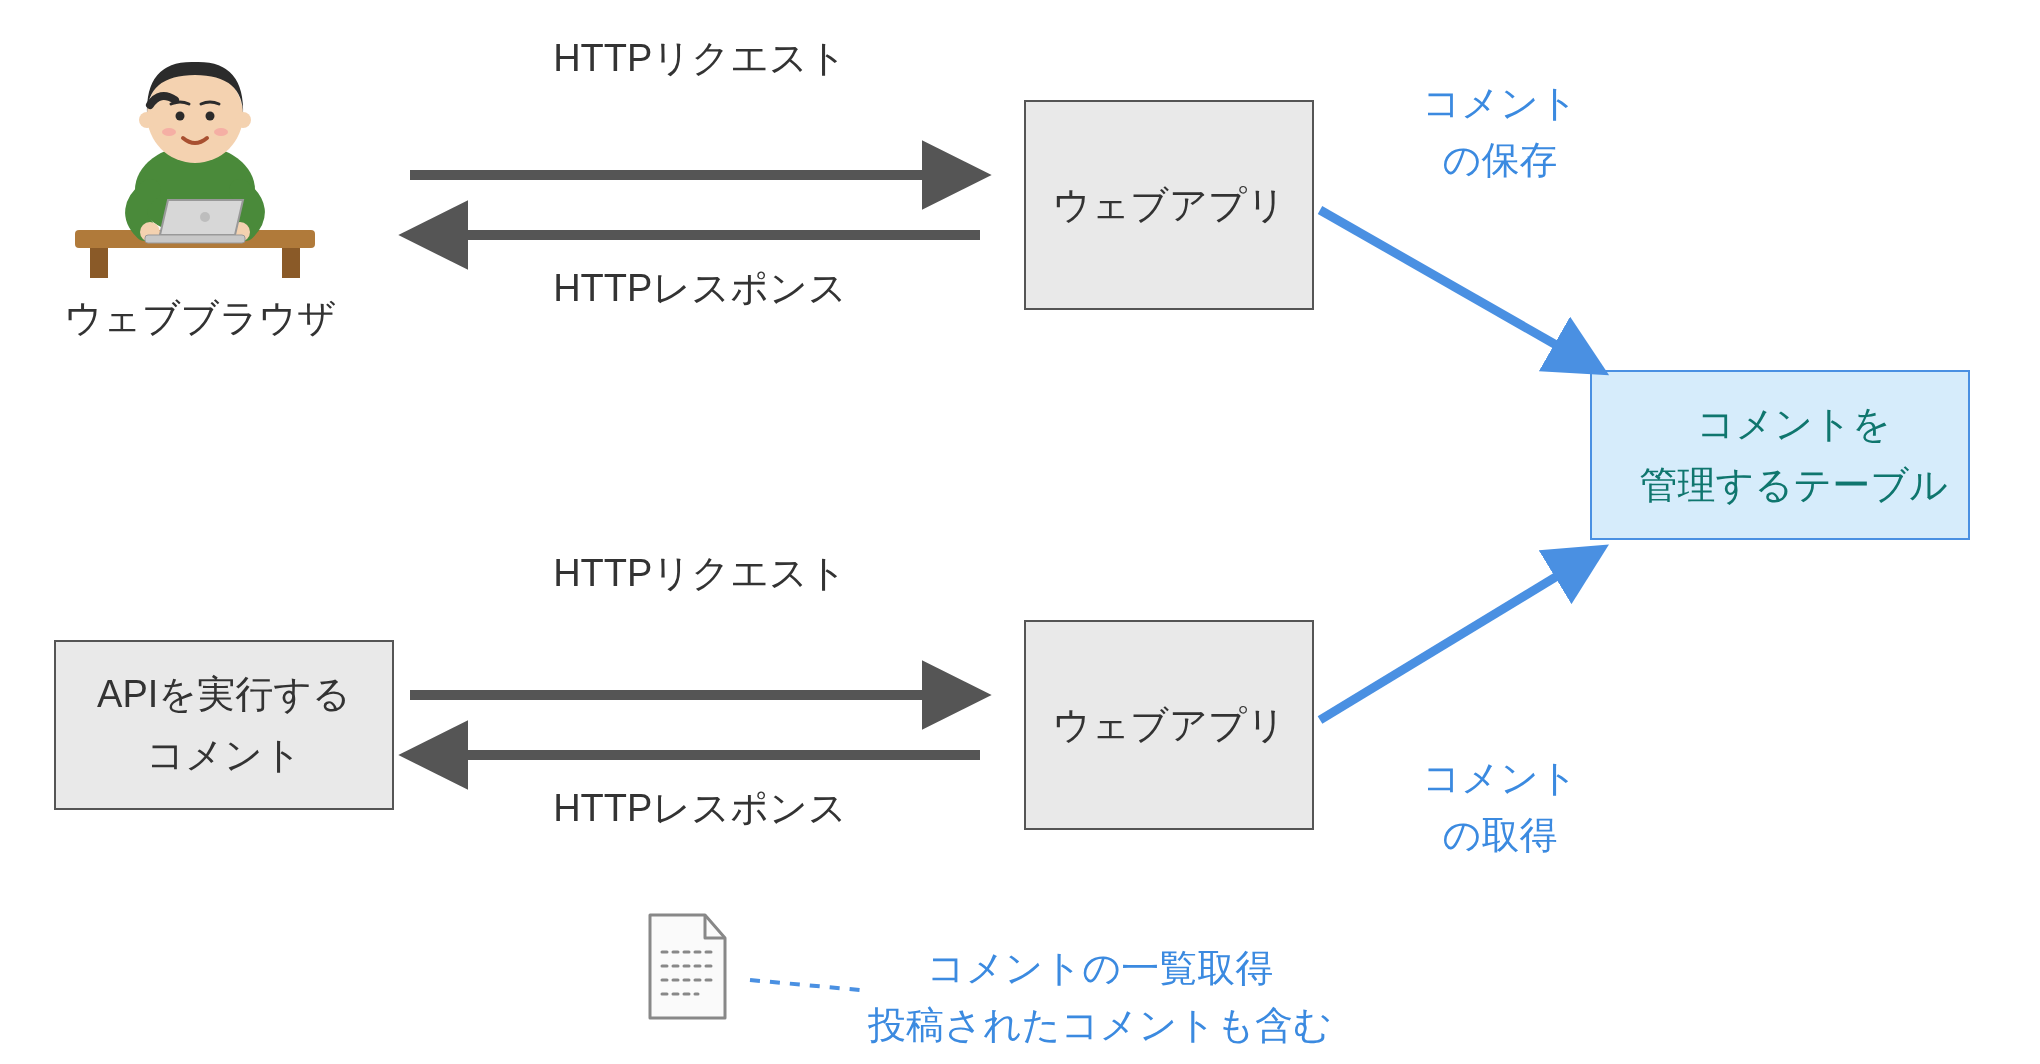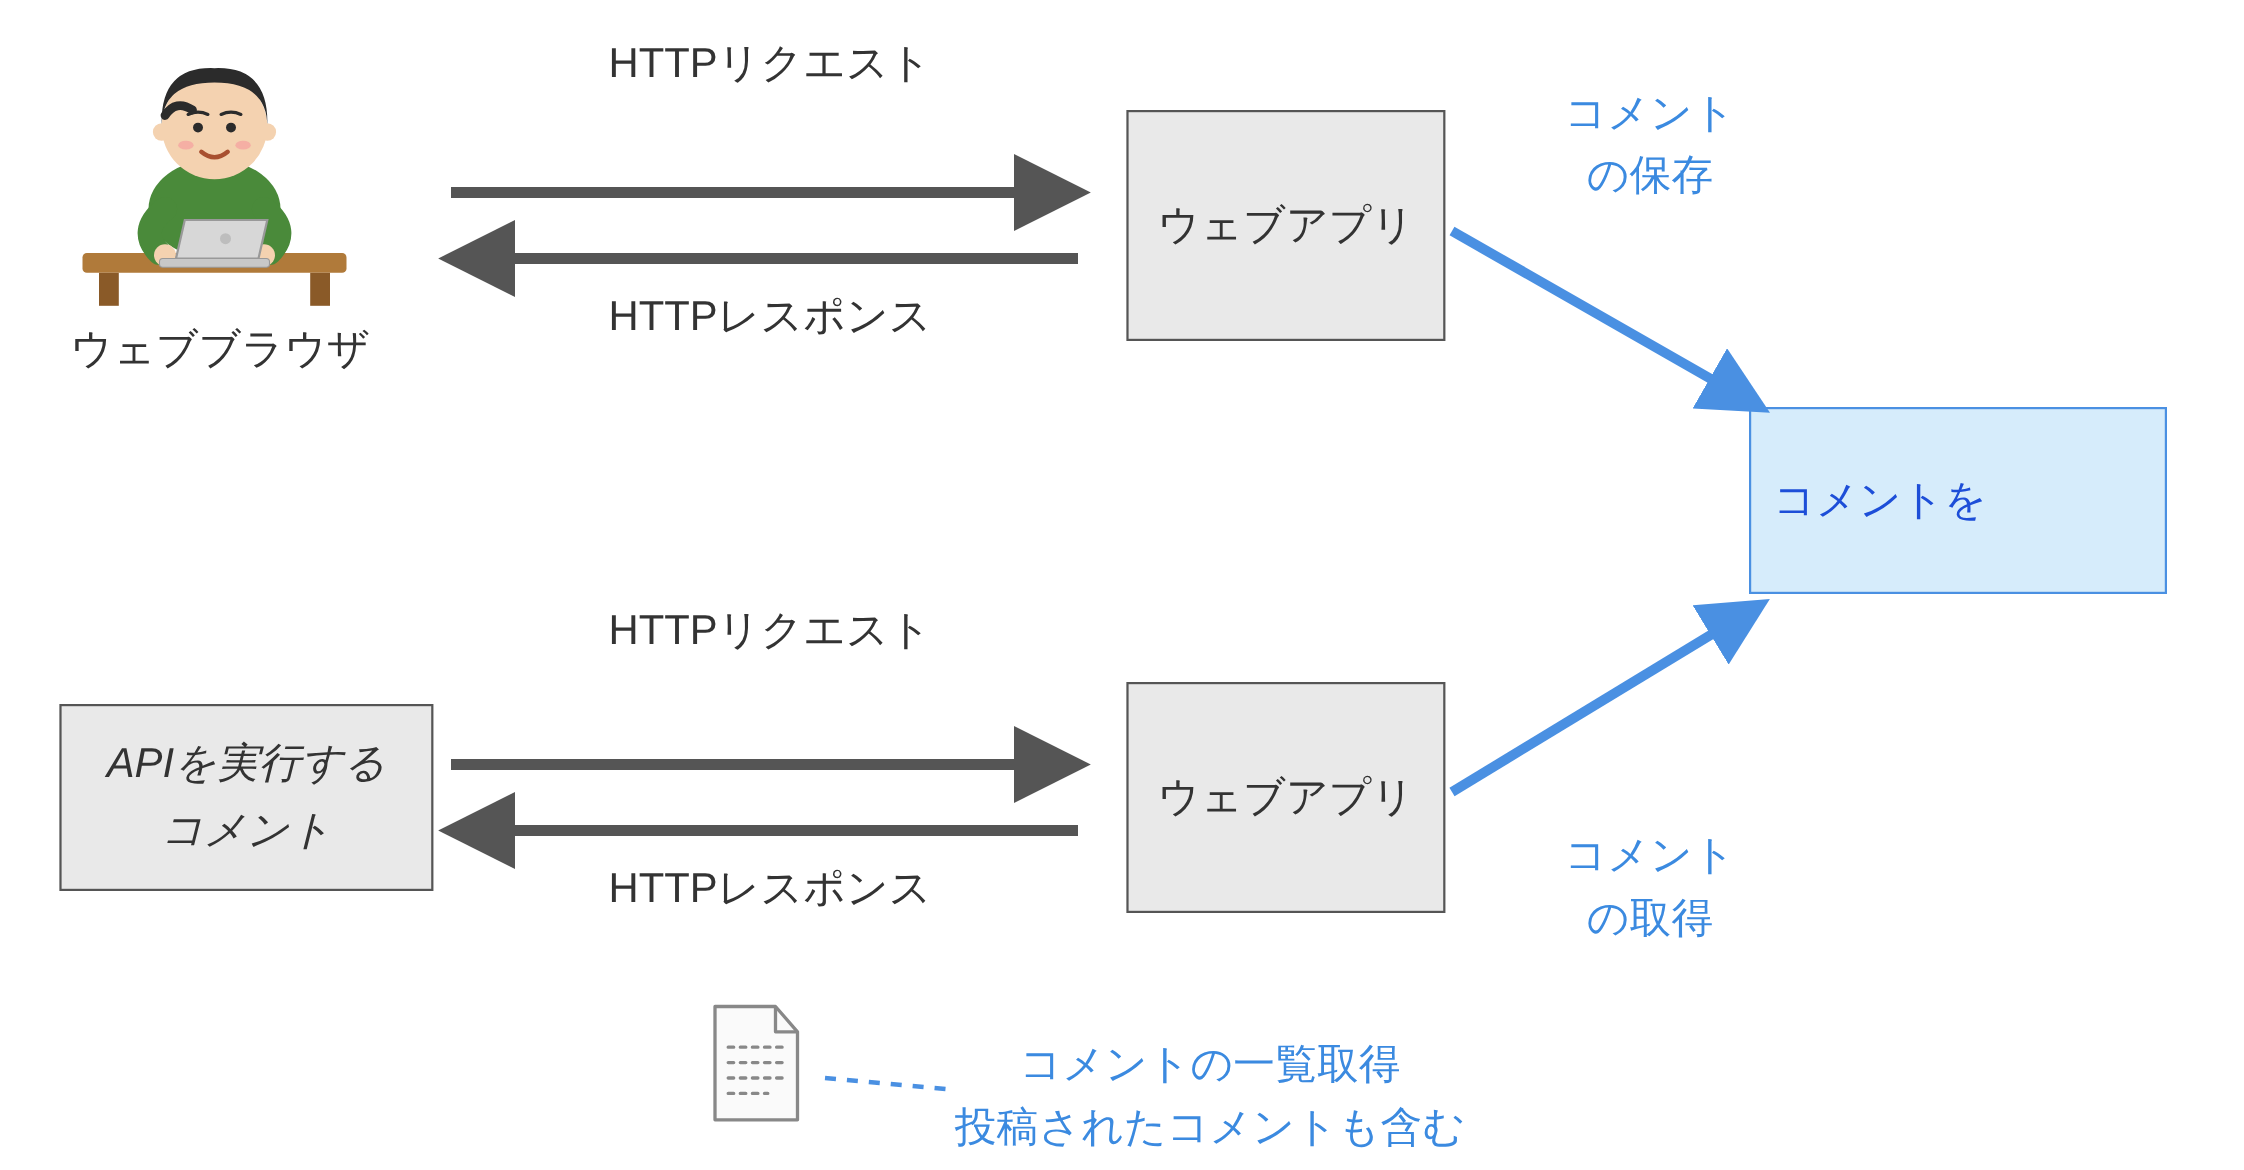--- a/index.html
+++ b/index.html
@@ -25,24 +25,24 @@
     padding: 10px;
     line-height: 1.6;
     margin-left: 14px;
   }
   .db-box {
     position: absolute;
     border: 2px solid #4a90e2;
     background: #d6ecfb;
     display: flex;
     align-items: center;
-    justify-content: flex-start;
+    justify-content: flex-end;
     text-align: center;
     font-size: 38px;
-    color: #1d4ed8;
+    color: #0f766e;
     box-sizing: border-box;
     padding: 20px;
     line-height: 1.6;
   }
   .label {
     position: absolute;
     font-size: 38px;
     color: #333;
     text-align: center;
     line-height: 1.5;
@@ -99,38 +99,39 @@
     <path d="M95 215 L170 215 L178 180 L103 180 Z" fill="#d7d7d7" stroke="#999" stroke-width="2"></path>
     <rect x="80" y="215" width="100" height="8" rx="3" fill="#c8c8c8" stroke="#999" stroke-width="1"></rect>
     <circle cx="140" cy="197" r="5" fill="#bdbdbd"></circle>
   </g>
 </svg>
 
 <div class="label" style="left:50px; top:290px; width:300px;">
   <span>ウェブブラウザ</span>
 </div>
 
-<div class="node-box" style="left:40px; top:640px; width:340px; height:170px;font-style:italic;">
+<div class="node-box" style="left:40px; top:640px; width:340px; height:170px;">
   <div>
     <span>APIを実行する</span><br>
     <span>コメント</span>
   </div>
 </div>
 
 <div class="node-box" style="left:1010px; top:100px; width:290px; height:210px;">
   <span>ウェブアプリ</span>
 </div>
 
 <div class="node-box" style="left:1010px; top:620px; width:290px; height:210px;">
   <span>ウェブアプリ</span>
 </div>
 
 <div class="db-box" style="left:1590px; top:370px; width:380px; height:170px;">
   <div>
     <span>コメントを</span><br>
+    <span>管理するテーブル</span>
   </div>
 </div>
 
 <div class="label" style="left:420px; top:30px; width:560px;">
   <span>HTTPリクエスト</span><br>
 </div>
 <div class="label" style="left:420px; top:260px; width:560px;">
   <span>HTTPレスポンス</span>
 </div>
 

